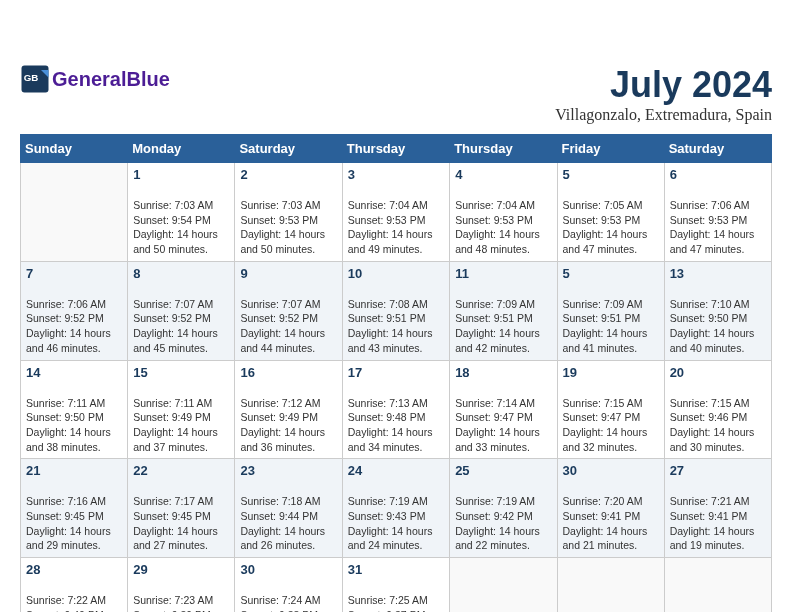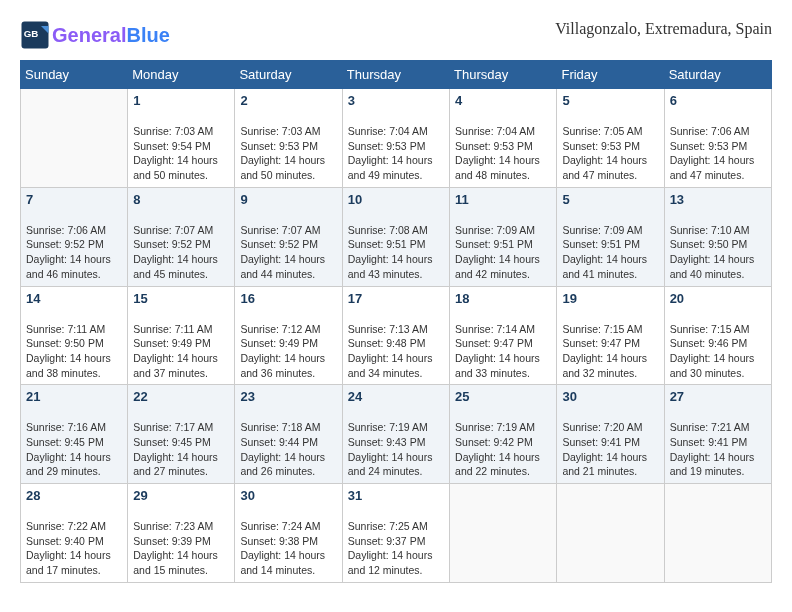--- a/index.html
+++ b/index.html
@@ -8,20 +8,21 @@
       background: #fff;
       width: 792px;
       min-height: 612px;
       padding: 20px;
     }
     .header {
       display: flex;
       justify-content: space-between;
       align-items: flex-start;
       margin-bottom: 10px;
+      margin-top: 44px;
     }
     .logo {
       display: flex;
       align-items: center;
     }
     .logo-icon {
       width: 30px;
       height: 30px;
       margin-right: 2px;
     }
@@ -42,21 +43,21 @@
       width: 100%;
       border-collapse: collapse;
       font-size: 11px;
     }
     thead tr th {
       background-color: #2a6099;
       color: #fff;
       padding: 6px 4px;
       text-align: left;
       font-size: 13px;
-      font-weight: normal;
+      font-weight: bold;
       border: 1px solid #2a6099;
     }
     tbody tr td {
       border: 1px solid #ccc;
       vertical-align: top;
       padding: 4px 5px;
       height: 80px;
       width: 108px;
     }
     tbody tr:nth-child(even) {
@@ -87,25 +88,26 @@
 
 <div class="header">
   <div class="logo">
     <svg class="logo-icon" viewBox="0 0 40 40">
       <rect x="2" y="2" width="36" height="36" rx="4" fill="#1a3a5c"></rect>
       <text x="5" y="22" font-size="13" fill="white" font-weight="bold" font-family="Arial">GB</text>
       <polygon points="28,8 38,8 38,18" fill="#4a90d9"></polygon>
     </svg>
     <div>
       <div style="font-size:20px;font-weight:bold;color:#1a3a5c;line-height:1.1;">
-        <span style="color:#8b5cf6;">General</span><span style="color:#3b82f6;">Blue</span>
+        <span style="color:#4c1d95;">General</span><span style="color:#4c1d95;">Blue</span>
       </div>
     </div>
   </div>
   <div class="title-block">
+    <div class="month-year">July 2024</div>
     <div class="location">Villagonzalo, Extremadura, Spain</div>
   </div>
 </div>
 
 <table>
   <thead>
     <tr>
     <th>Sunday</th>
         <th>Monday</th>
         <th>Saturday</th>

